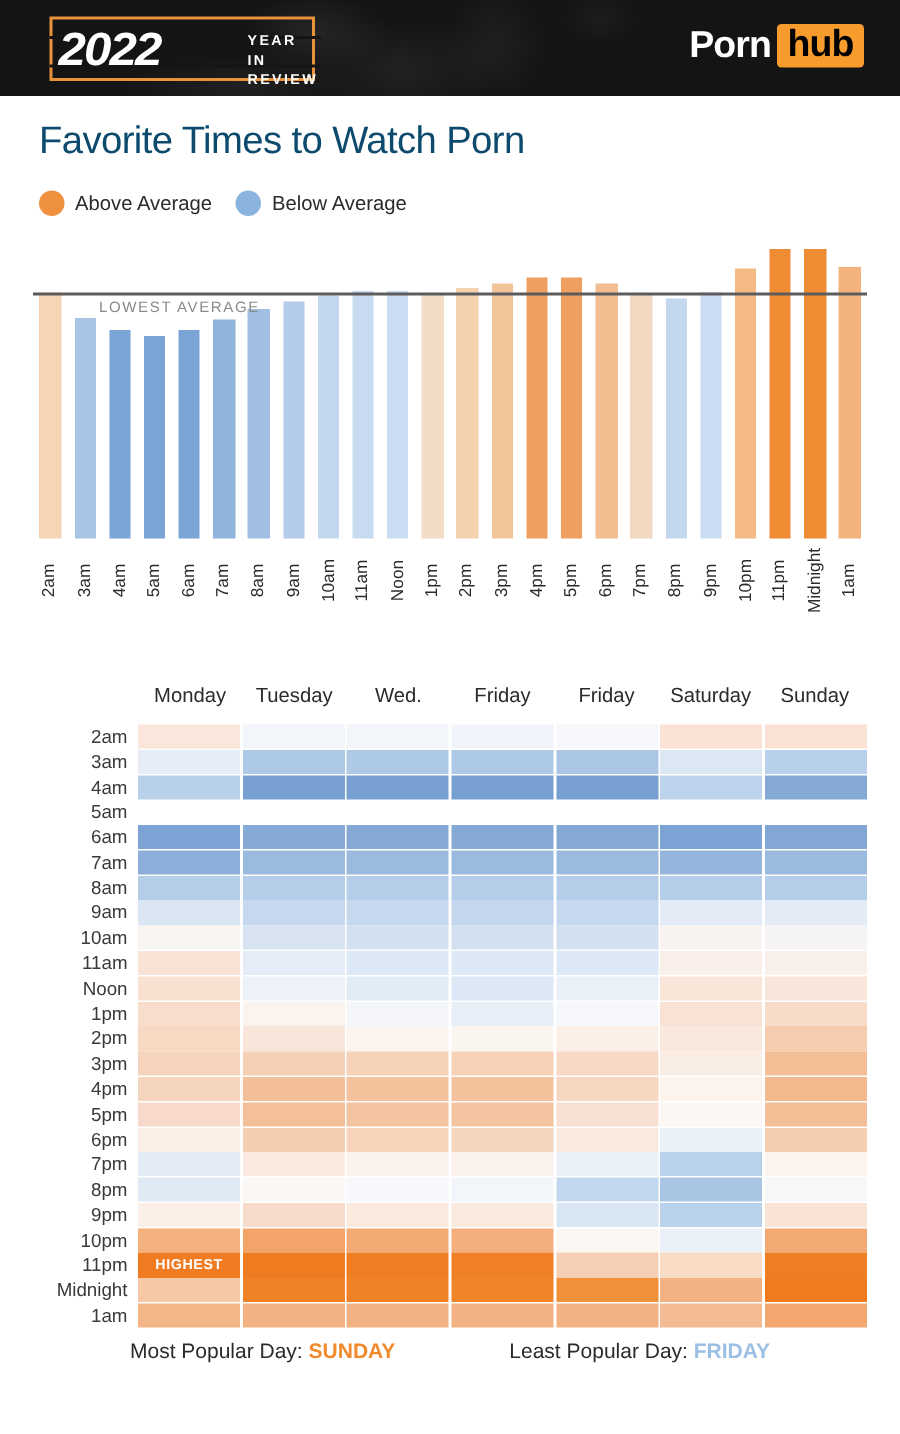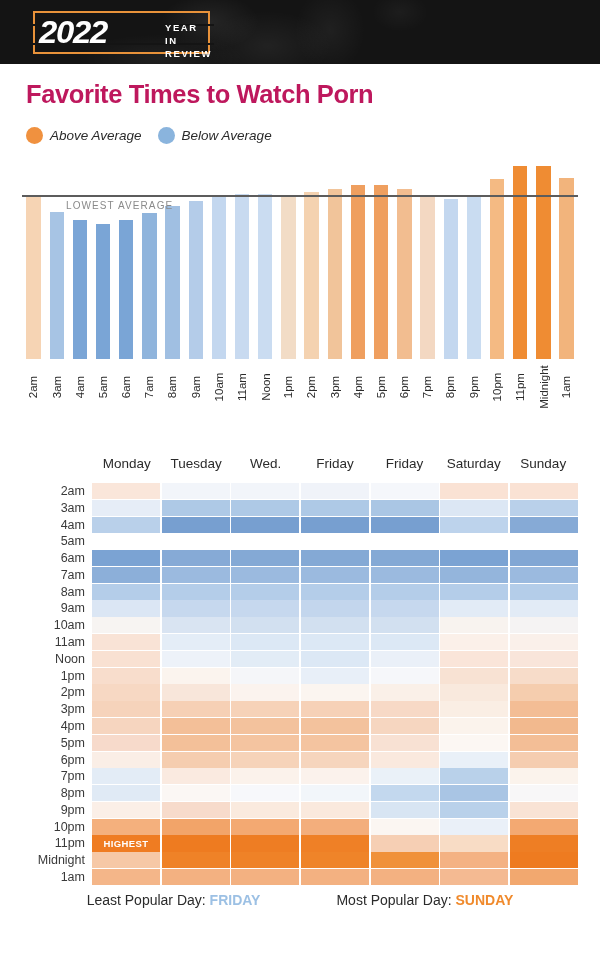--- a/index.html
+++ b/index.html
@@ -97,34 +97,34 @@
     margin-left: 4px;
     border-radius: 3px;
     line-height: 1;
   }
 
   
   .chart-title {
     position: absolute;
     left: 26px; top: 80px;
     font-size: 25.5px;
-    font-weight: 700;
-    color: #be185d;
+    font-weight: 400;
+    color: #0c4a6e;
     letter-spacing: -.4px;
   }
   .legend {
     position: absolute;
     left: 26px; top: 127px;
     display: flex;
     align-items: center;
     gap: 16px;
   }
   .legend-item { display: flex; align-items: center; gap: 7px; }
   .legend-dot { width: 17px; height: 17px; border-radius: 50%; display: block; }
-  .legend-label { font-size: 13.5px; color: #2b2b2b; font-style: italic; }
+  .legend-label { font-size: 13.5px; color: #2b2b2b; }
 
   
   .barchart {
     position: absolute;
     left: 22px; top: 143px;
     width: 556px; height: 216px;
   }
   .bars {
     position: absolute;
     left: 0; top: 0;
@@ -283,20 +283,24 @@
 <div id="page">
 
   <div class="header-bar">
     <div class="header-tex"></div>
     <div class="year-badge">
       <div class="year-num">2022</div>
       <div class="yir">
         <div>YEAR IN</div>
         <div>REVIEW</div>
       </div>
+    </div>
+    <div class="brand">
+      <span class="brand-porn">Porn</span>
+      <span class="brand-hub">hub</span>
     </div>
   </div>
 
   <div class="chart-title">Favorite Times to Watch Porn</div>
 
   <div class="legend">
     <div class="legend-item">
       <span class="legend-dot" style="background: rgb(240, 145, 63);"></span>
       <span class="legend-label">Above Average</span>
     </div>
@@ -747,18 +751,18 @@
           <div class="heat-cell" style="background: rgb(243, 177, 129);"></div>
           <div class="heat-cell" style="background: rgb(243, 177, 129);"></div>
           <div class="heat-cell" style="background: rgb(243, 177, 129);"></div>
           <div class="heat-cell" style="background: rgb(244, 186, 146);"></div>
           <div class="heat-cell" style="background: rgb(242, 168, 111);"></div>
         </div>
       </div>
     </div>
 
   <div class="foot-notes">
+    <div class="foot-note"><span>Most Popular Day: </span><span class="fn-most">SUNDAY</span></div>
     <div class="foot-note"><span>Least Popular Day: </span><span class="fn-least">FRIDAY</span></div>
-    <div class="foot-note"><span>Most Popular Day: </span><span class="fn-most">SUNDAY</span></div>
   </div>
 
 
 </div>
 
 </body></html>

